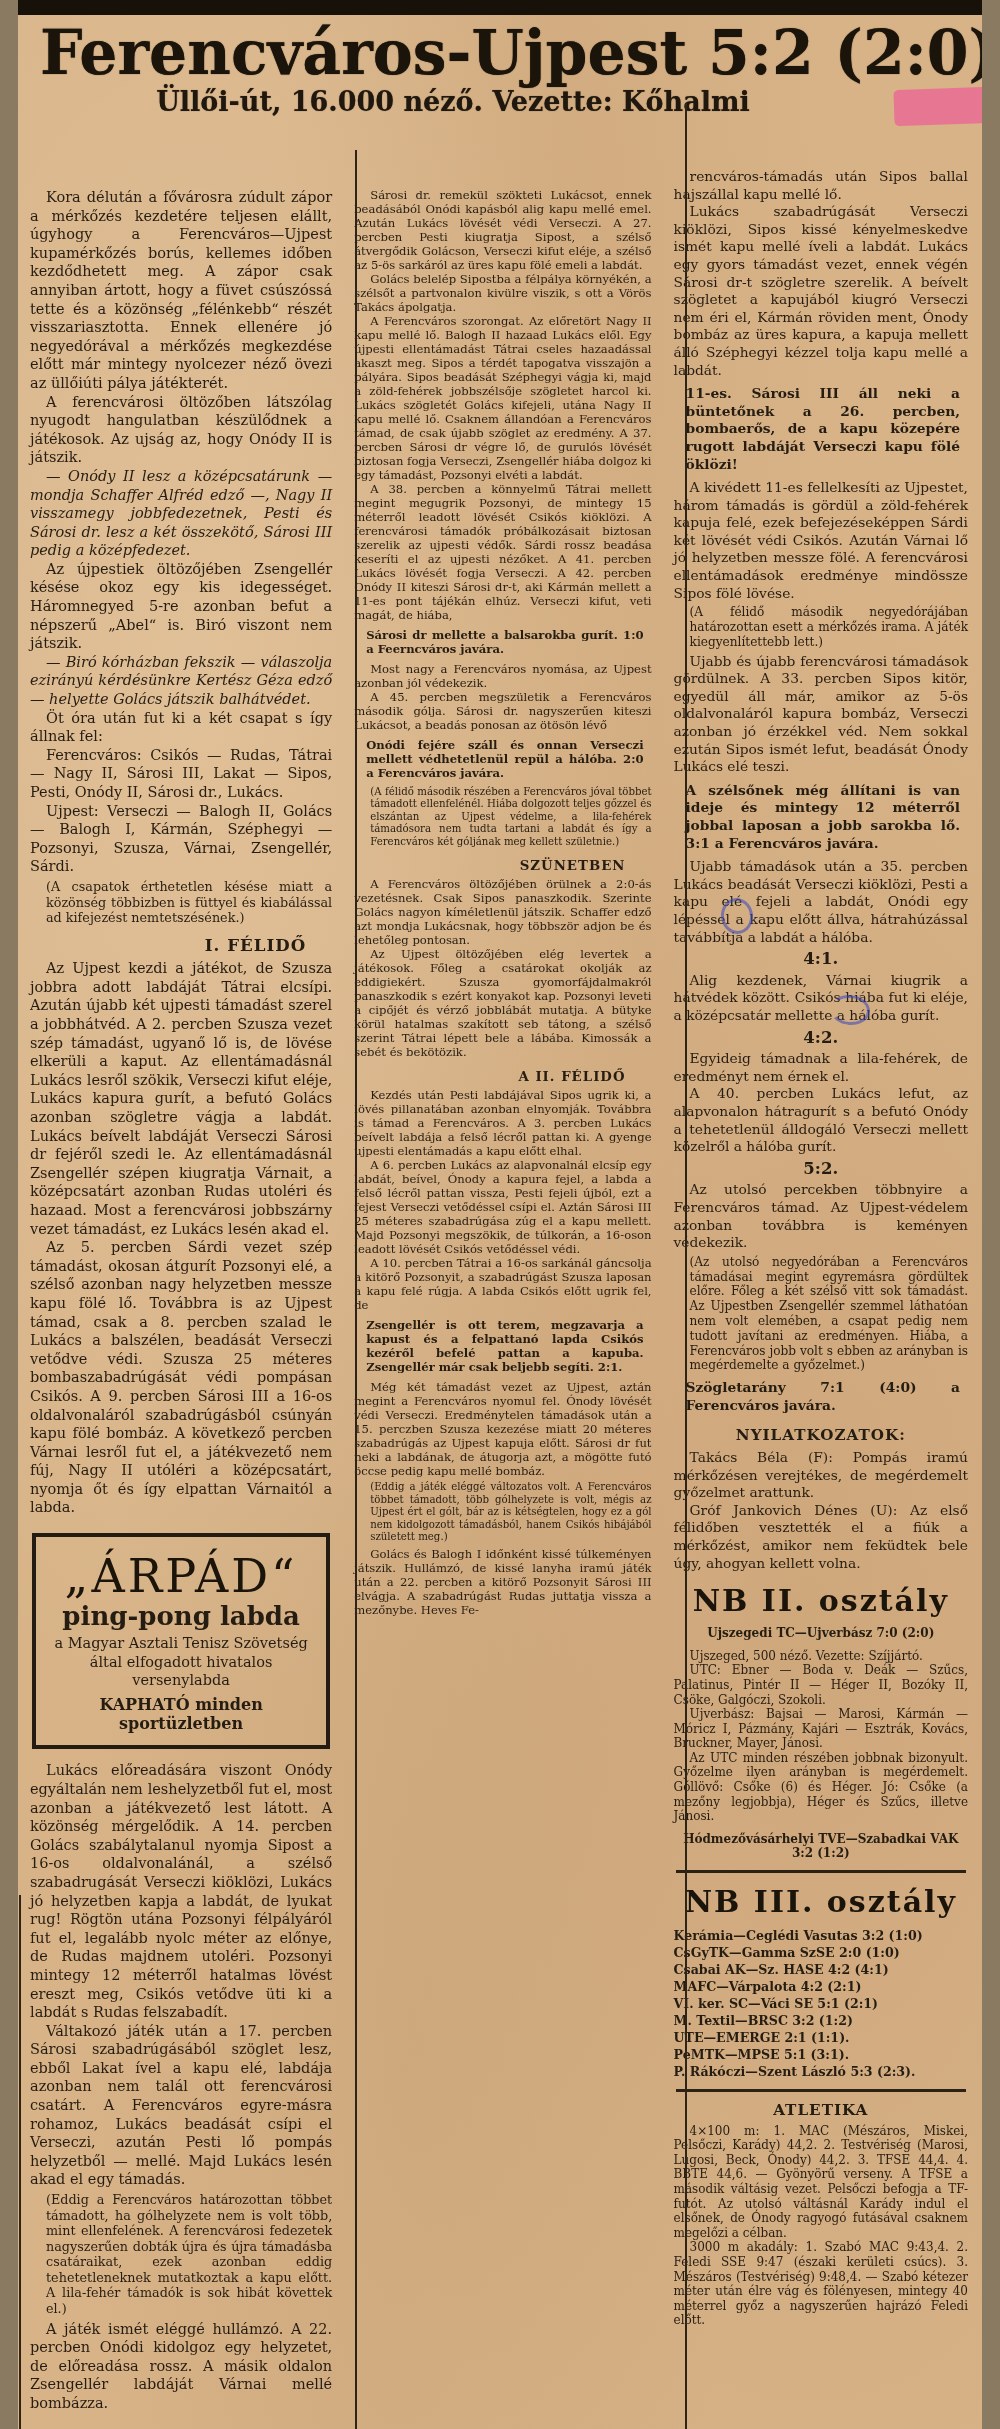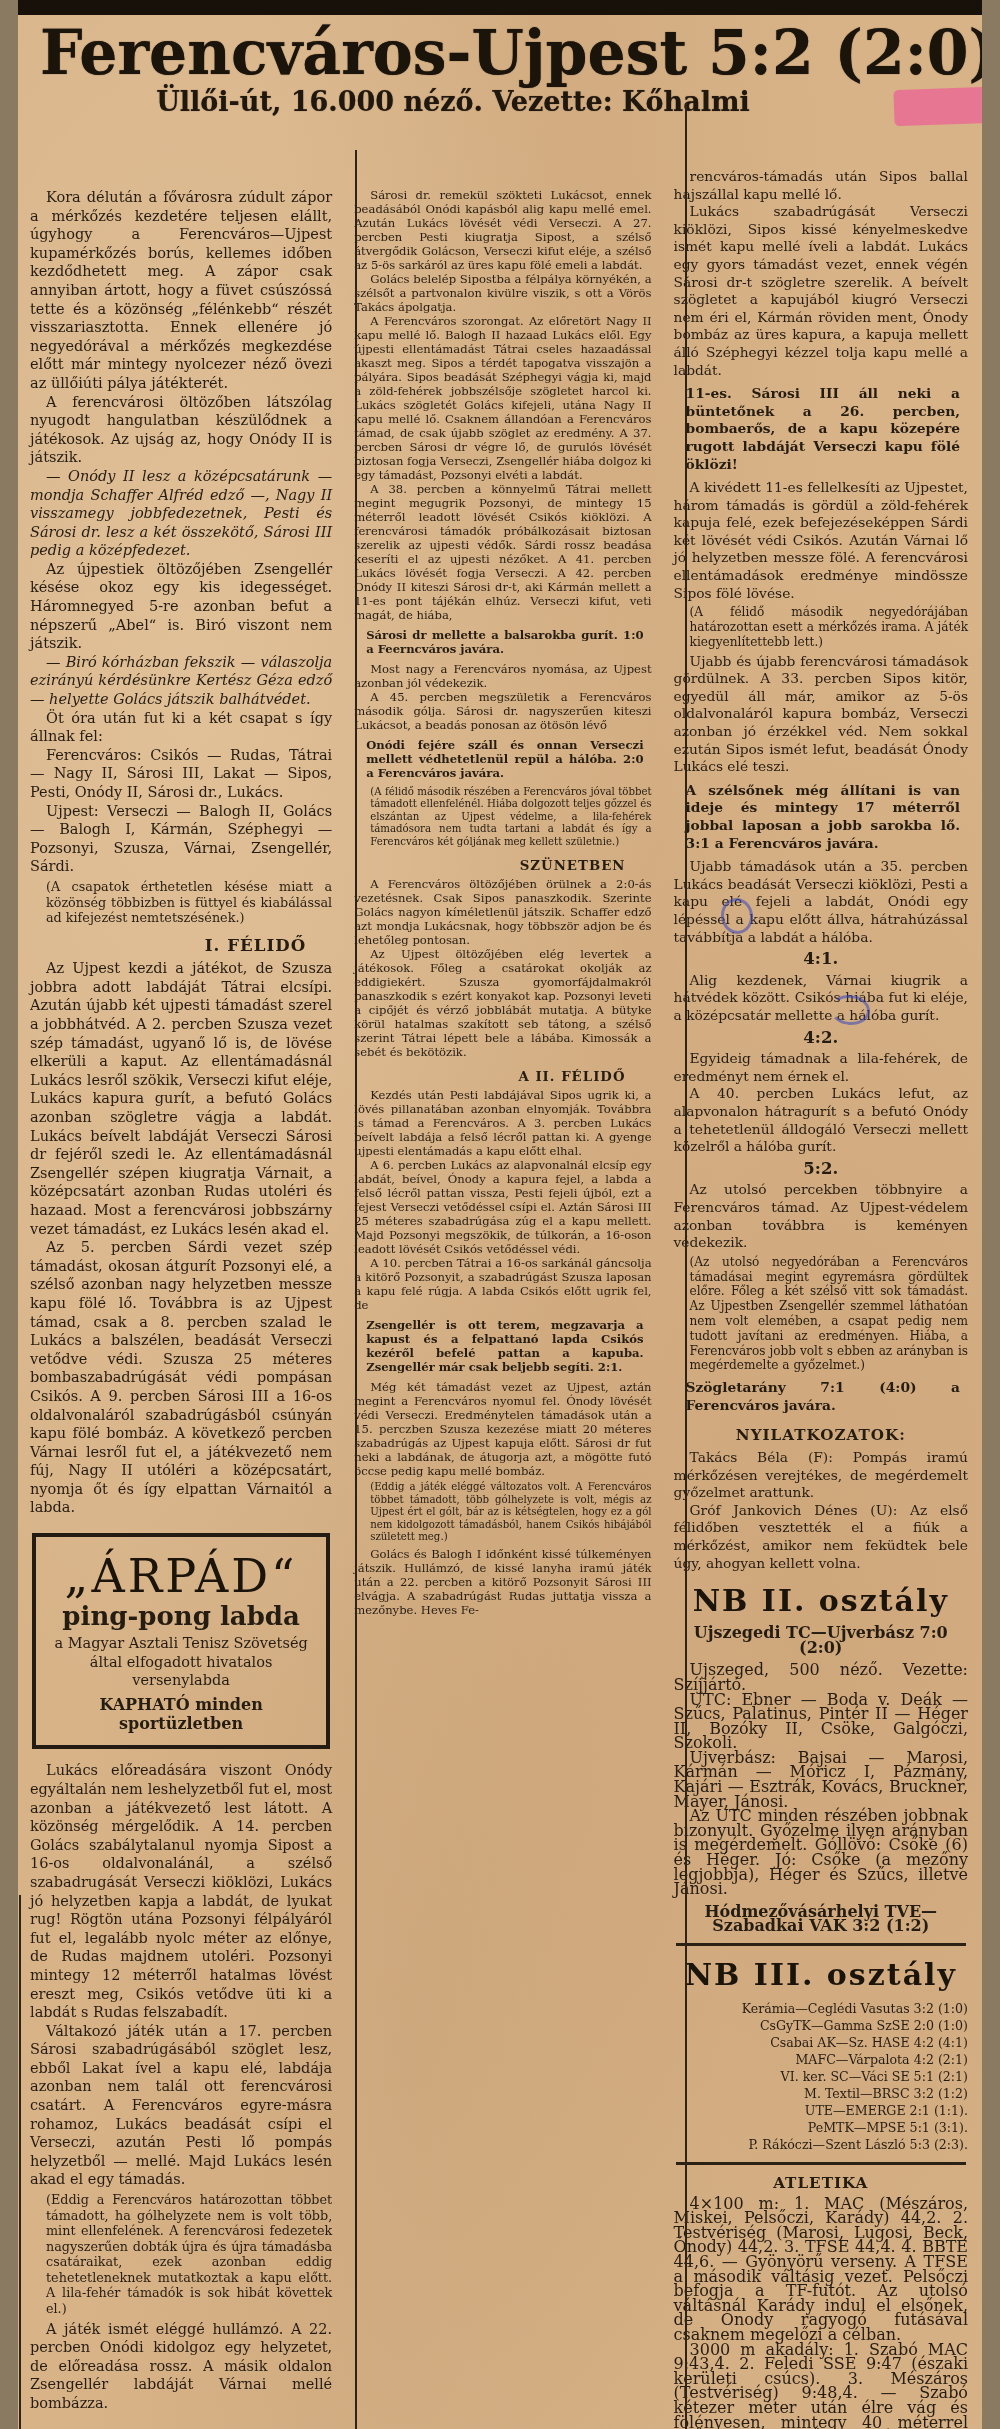--- a/index.html
+++ b/index.html
@@ -38,23 +38,23 @@
   .b-p,.b-pi,.b-bold,.b-note{ text-align:justify; }
   .b-p{text-indent:16px;}
   .b-pi{text-indent:16px;font-style:italic;}
   .b-bold{font-weight:bold;padding:3px 8px 3px 12px;margin:3px 0;}
   .b-note{font-size:.88em;line-height:1.22em;padding-left:16px;margin:3px 0;}
   .b-head{font-weight:bold;text-align:right;padding-right:26px;font-size:1.15em;margin:10px 0 5px;letter-spacing:1px;}
   .b-headc{font-weight:bold;text-align:center;font-size:1.1em;margin:10px 0 4px;letter-spacing:1px;}
   .b-score{text-align:center;font-weight:bold;font-size:1.2em;margin:4px 0;}
   .b-bighead{text-align:center;font-weight:bold;font-size:30px;line-height:34px;letter-spacing:2px;margin:12px 0 8px;color:#1b140b;}
   .b-center{text-align:center;font-weight:bold;font-size:1.2em;line-height:1.3;margin:8px 6px;}
-  .b-result{text-align:right;font-weight:normal;font-size:1.02em;line-height:1.45;}
+  .b-result{text-align:left;font-weight:bold;font-size:1.02em;line-height:1.45;}
   .b-hr{border-top:3px solid #2b2115;margin:9px 2px;}
-  .sm{font-size:16px;line-height:14.6px;}
+  .sm{font-size:12px;line-height:14.6px;}
   .b-result.sm{font-size:12.6px;line-height:17px;}
   .adbox{
     border:4px solid #241c12;margin:16px 2px 12px 2px;padding:16px 6px 12px;
     text-align:center;
   }
   .ad-title{font-size:46px;font-weight:normal;letter-spacing:3px;line-height:1;color:#1b140b;}
   .ad-sub{font-size:26px;font-weight:bold;margin-top:8px;}
   .ad-small{font-size:14.5px;line-height:1.3;margin-top:8px;}
   .ad-last{font-size:16px;font-weight:bold;margin-top:6px;}
   .vrule{position:absolute;width:2px;background:#2e2518;}
@@ -128,21 +128,21 @@
         <div class="b-note">(Eddig a játék eléggé változatos volt. A Ferencváros többet támadott, több gólhelyzete is volt, mégis az Ujpest ért el gólt, bár az is kétségtelen, hogy ez a gól nem kidolgozott támadásból, hanem Csikós hibájából született meg.)</div>
         <div class="b-p">Golács és Balogh I időnként kissé túlkeményen játszik. Hullámzó, de kissé lanyha iramú játék után a 22. percben a kitörő Pozsonyit Sárosi III elvágja. A szabadrúgást Rudas juttatja vissza a mezőnybe. Heves Fe-</div>
       </div>
     <div class="col col3">
         <div class="b-p">rencváros-támadás után Sipos ballal hajszállal kapu mellé lő.</div>
         <div class="b-p">Lukács szabadrúgását Verseczi kiöklözi, Sipos kissé kényelmeskedve ismét kapu mellé íveli a labdát. Lukács egy gyors támadást vezet, ennek végén Sárosi dr-t szögletre szerelik. A beívelt szögletet a kapujából kiugró Verseczi nem éri el, Kármán röviden ment, Ónody bombáz az üres kapura, a kapuja mellett álló Széphegyi kézzel tolja kapu mellé a labdát.</div>
         <div class="b-bold">11-es. Sárosi III áll neki a büntetőnek a 26. percben, bombaerős, de a kapu közepére rugott labdáját Verseczi kapu fölé öklözi!</div>
         <div class="b-p">A kivédett 11-es fellelkesíti az Ujpestet, három támadás is gördül a zöld-fehérek kapuja felé, ezek befejezéseképpen Sárdi két lövését védi Csikós. Azután Várnai lő jó helyzetben messze fölé. A ferencvárosi ellentámadások eredménye mindössze Sipos fölé lövése.</div>
         <div class="b-note">(A félidő második negyedórájában határozottan esett a mérkőzés irama. A játék kiegyenlítettebb lett.)</div>
         <div class="b-p">Ujabb és újabb ferencvárosi támadások gördülnek. A 33. percben Sipos kitör, egyedül áll már, amikor az 5-ös oldalvonaláról kapura bombáz, Verseczi azonban jó érzékkel véd. Nem sokkal ezután Sipos ismét lefut, beadását Ónody Lukács elé teszi.</div>
-        <div class="b-bold">A szélsőnek még állítani is van ideje és mintegy 17 méterről jobbal laposan a jobb sarokba lő. 3:1 a Ferencváros javára.</div>
+        <div class="b-bold">A szélsőnek még állítani is van ideje és mintegy 12 méterről jobbal laposan a jobb sarokba lő. 3:1 a Ferencváros javára.</div>
         <div class="b-p">Ujabb támadások után a 35. percben Lukács beadását Verseczi kiöklözi, Pesti a kapu elé fejeli a labdát, Onódi egy lépéssel a kapu előtt állva, hátrahúzással tavábbítja a labdát a hálóba.</div>
         <div class="b-score">4:1.</div>
         <div class="b-p">Alig kezdenek, Várnai kiugrik a hátvédek között. Csikós hiába fut ki eléje, a középcsatár mellette a hálóba gurít.</div>
         <div class="b-score">4:2.</div>
         <div class="b-p">Egyideig támadnak a lila-fehérek, de eredményt nem érnek el.</div>
         <div class="b-p">A 40. percben Lukács lefut, az alapvonalon hátragurít s a befutó Onódy a tehetetlenül álldogáló Verseczi mellett közelről a hálóba gurít.</div>
         <div class="b-score">5:2.</div>
         <div class="b-p">Az utolsó percekben többnyire a Ferencváros támad. Az Ujpest-védelem azonban továbbra is keményen védekezik.</div>
         <div class="b-note">(Az utolsó negyedórában a Ferencváros támadásai megint egyremásra gördültek előre. Főleg a két szélső vitt sok támadást. Az Ujpestben Zsengellér szemmel láthatóan nem volt elemében, a csapat pedig nem tudott javítani az eredményen. Hiába, a Ferencváros jobb volt s ebben az arányban is megérdemelte a győzelmet.)</div>
         <div class="b-bold">Szögletarány 7:1 (4:0) a Ferencváros javára.</div>

